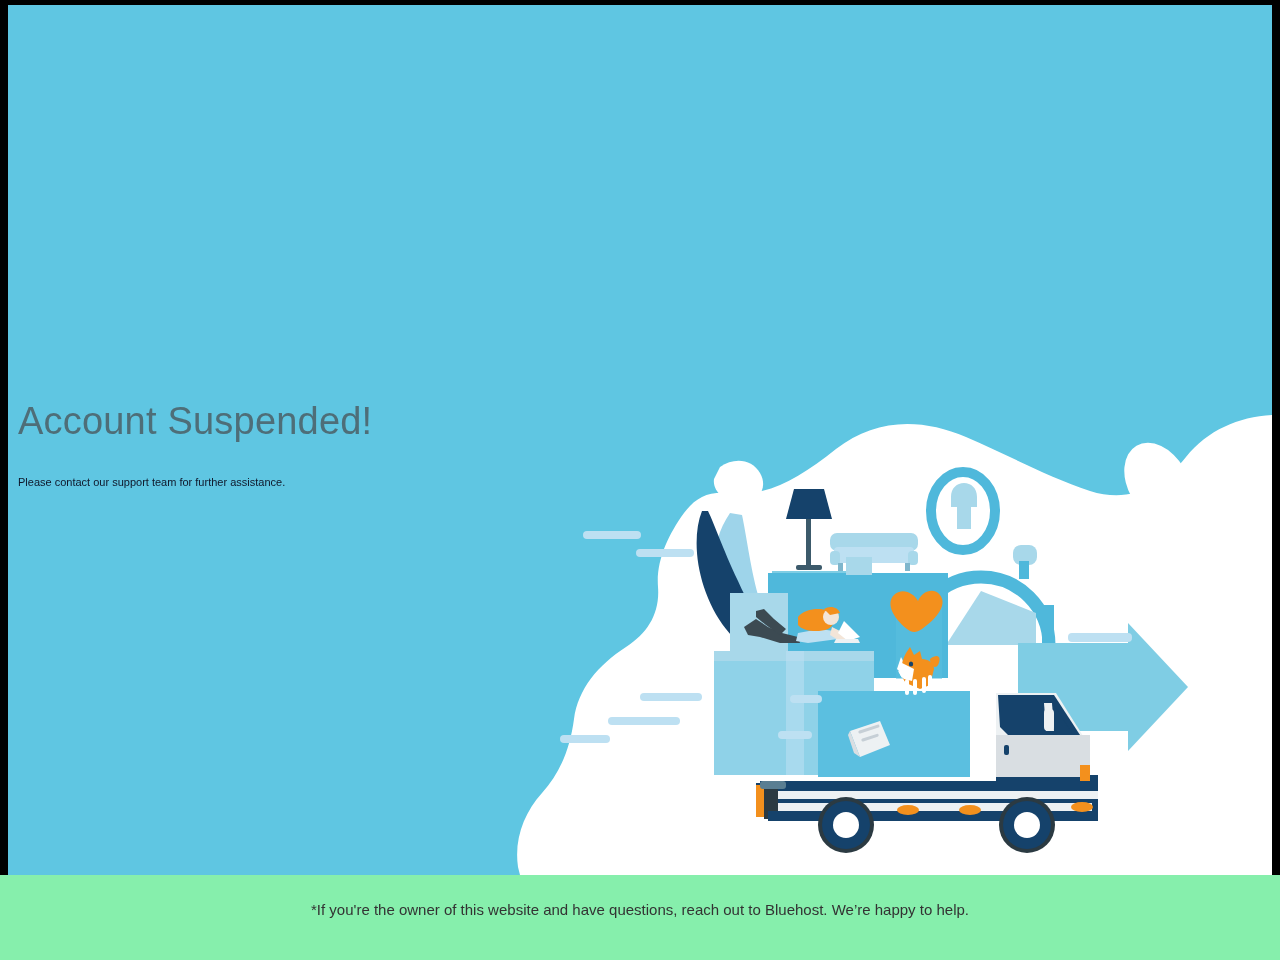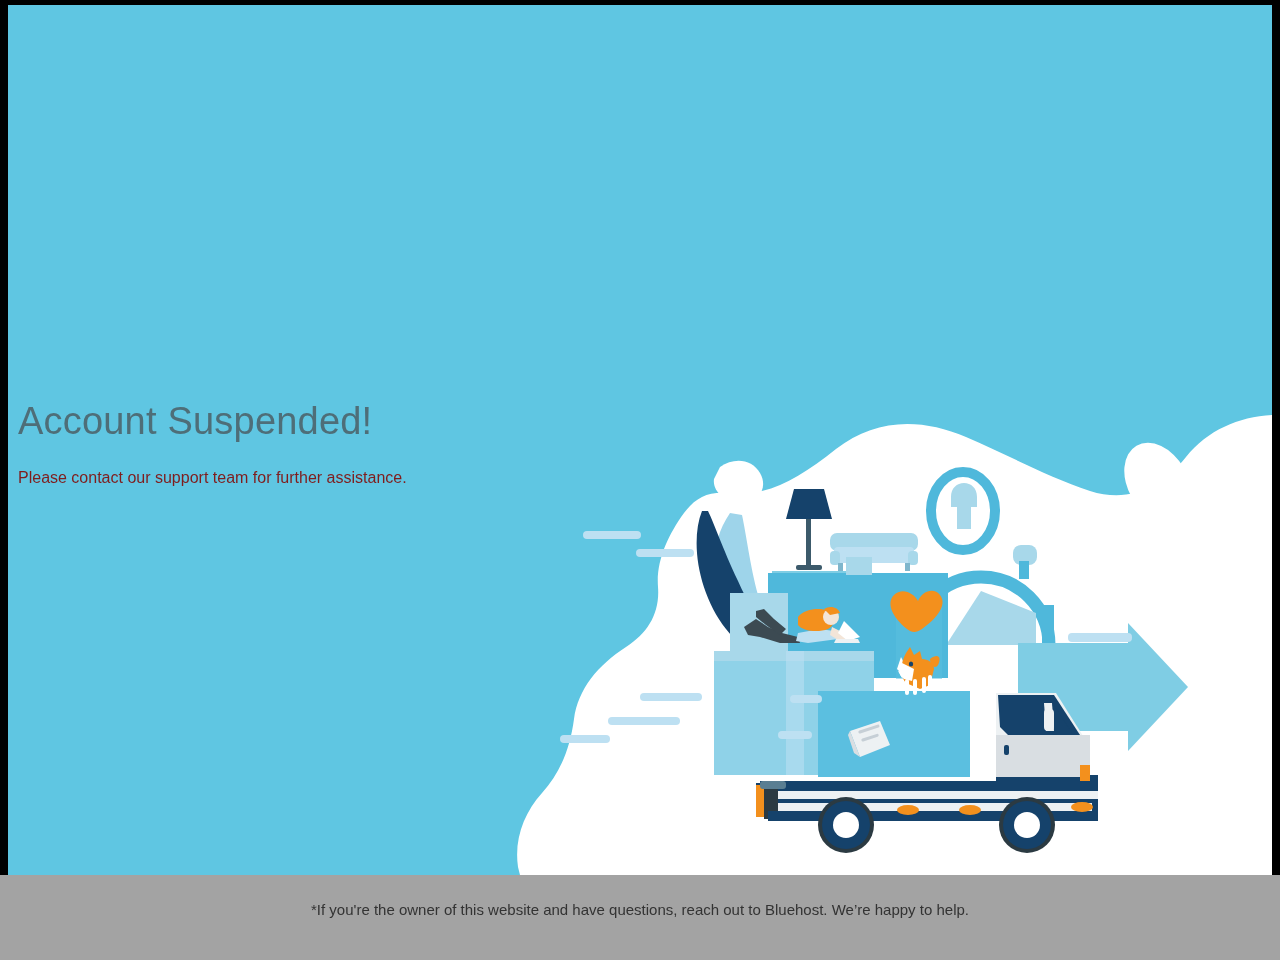--- a/index.html
+++ b/index.html
@@ -37,43 +37,43 @@
   }
   .headline {
     font-size:38px;
     font-weight:300;
     color:#4E6E78;
     letter-spacing:0.2px;
     line-height:1.15;
     white-space:nowrap;
   }
   .subline {
-    margin-top:23px;
-    font-size:16px;
+    margin-top:31px;
+    font-size:11px;
     font-weight:400;
-    color:#7f1d1d;
+    color:#0f172a;
     line-height:1.4;
     white-space:nowrap;
   }
 
   
   .illustration {
     position:absolute;
     left:0; top:0;
     width:1264px; height:870px;
     z-index:10;
   }
   .illustration svg { display:block; width:100%; height:100%; }
 
   
   .footer {
     position:absolute;
     left:0; top:875px;
     width:1280px; height:85px;
-    background:#a3a3a3;
+    background:#86efac;
     display:flex;
     align-items:flex-start;
     justify-content:center;
     padding-top:24px;
   }
   .footer-note {
     font-size:15px;
     color:#333333;
     text-align:center;
     line-height:1.4;

